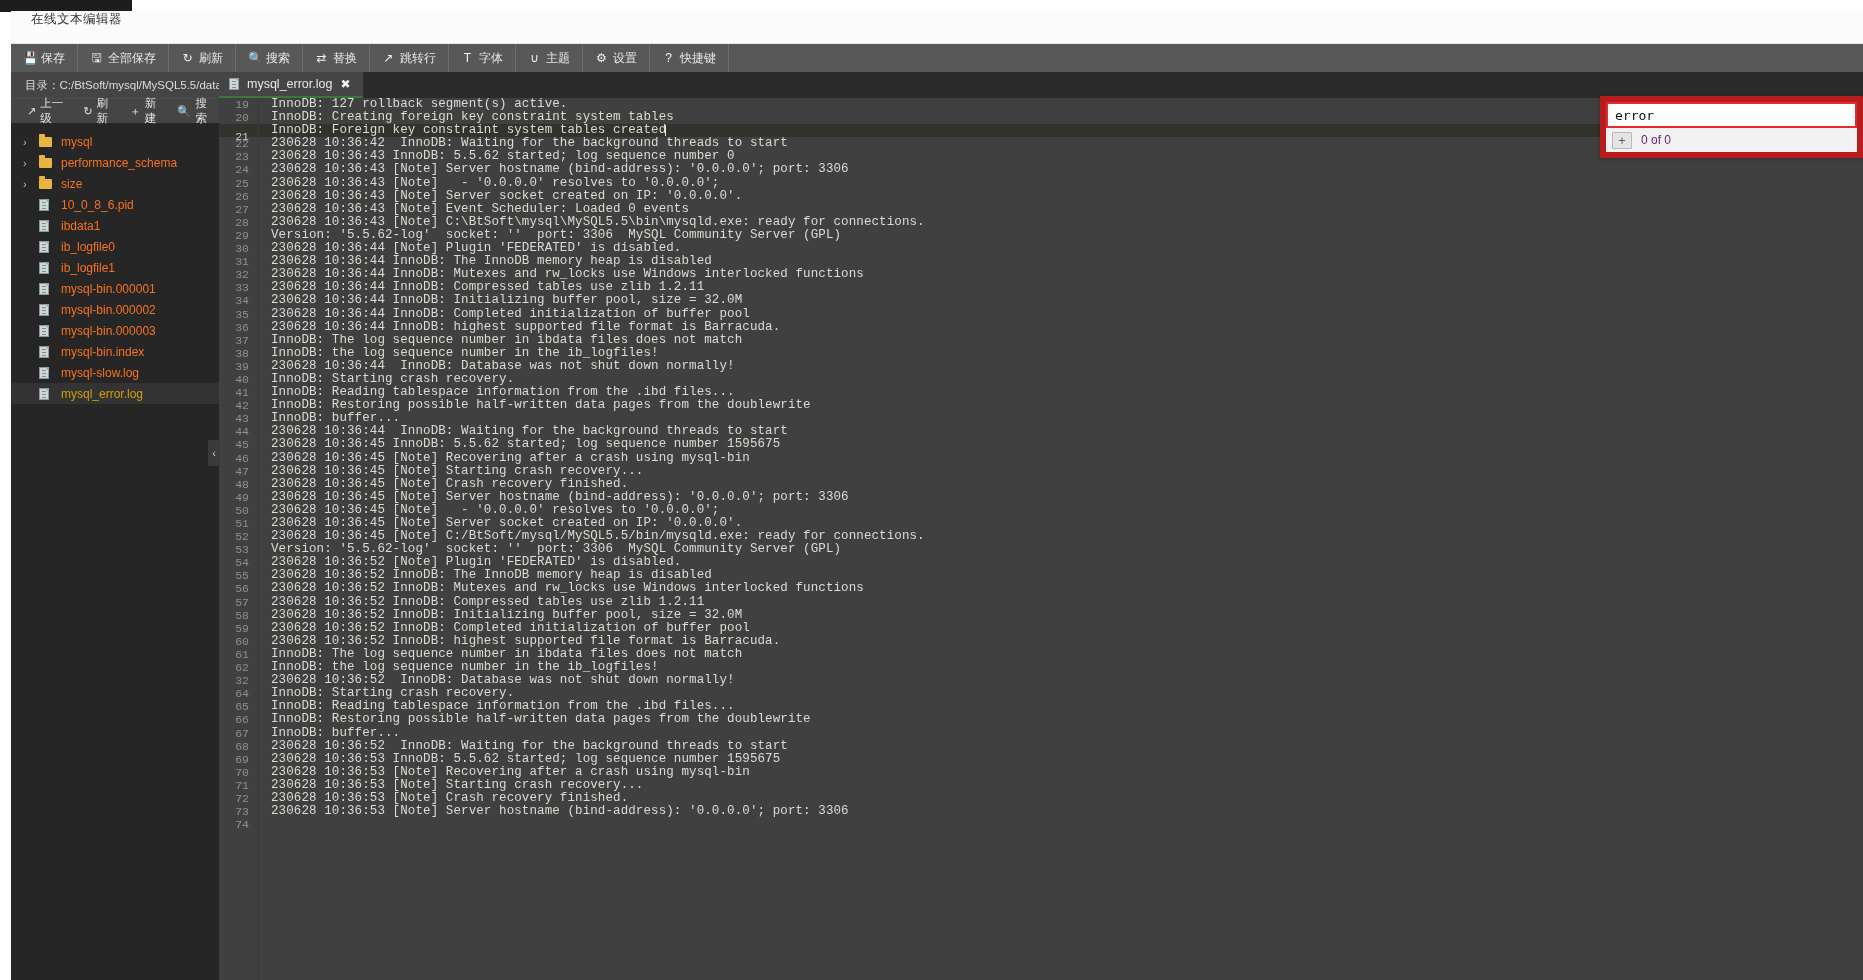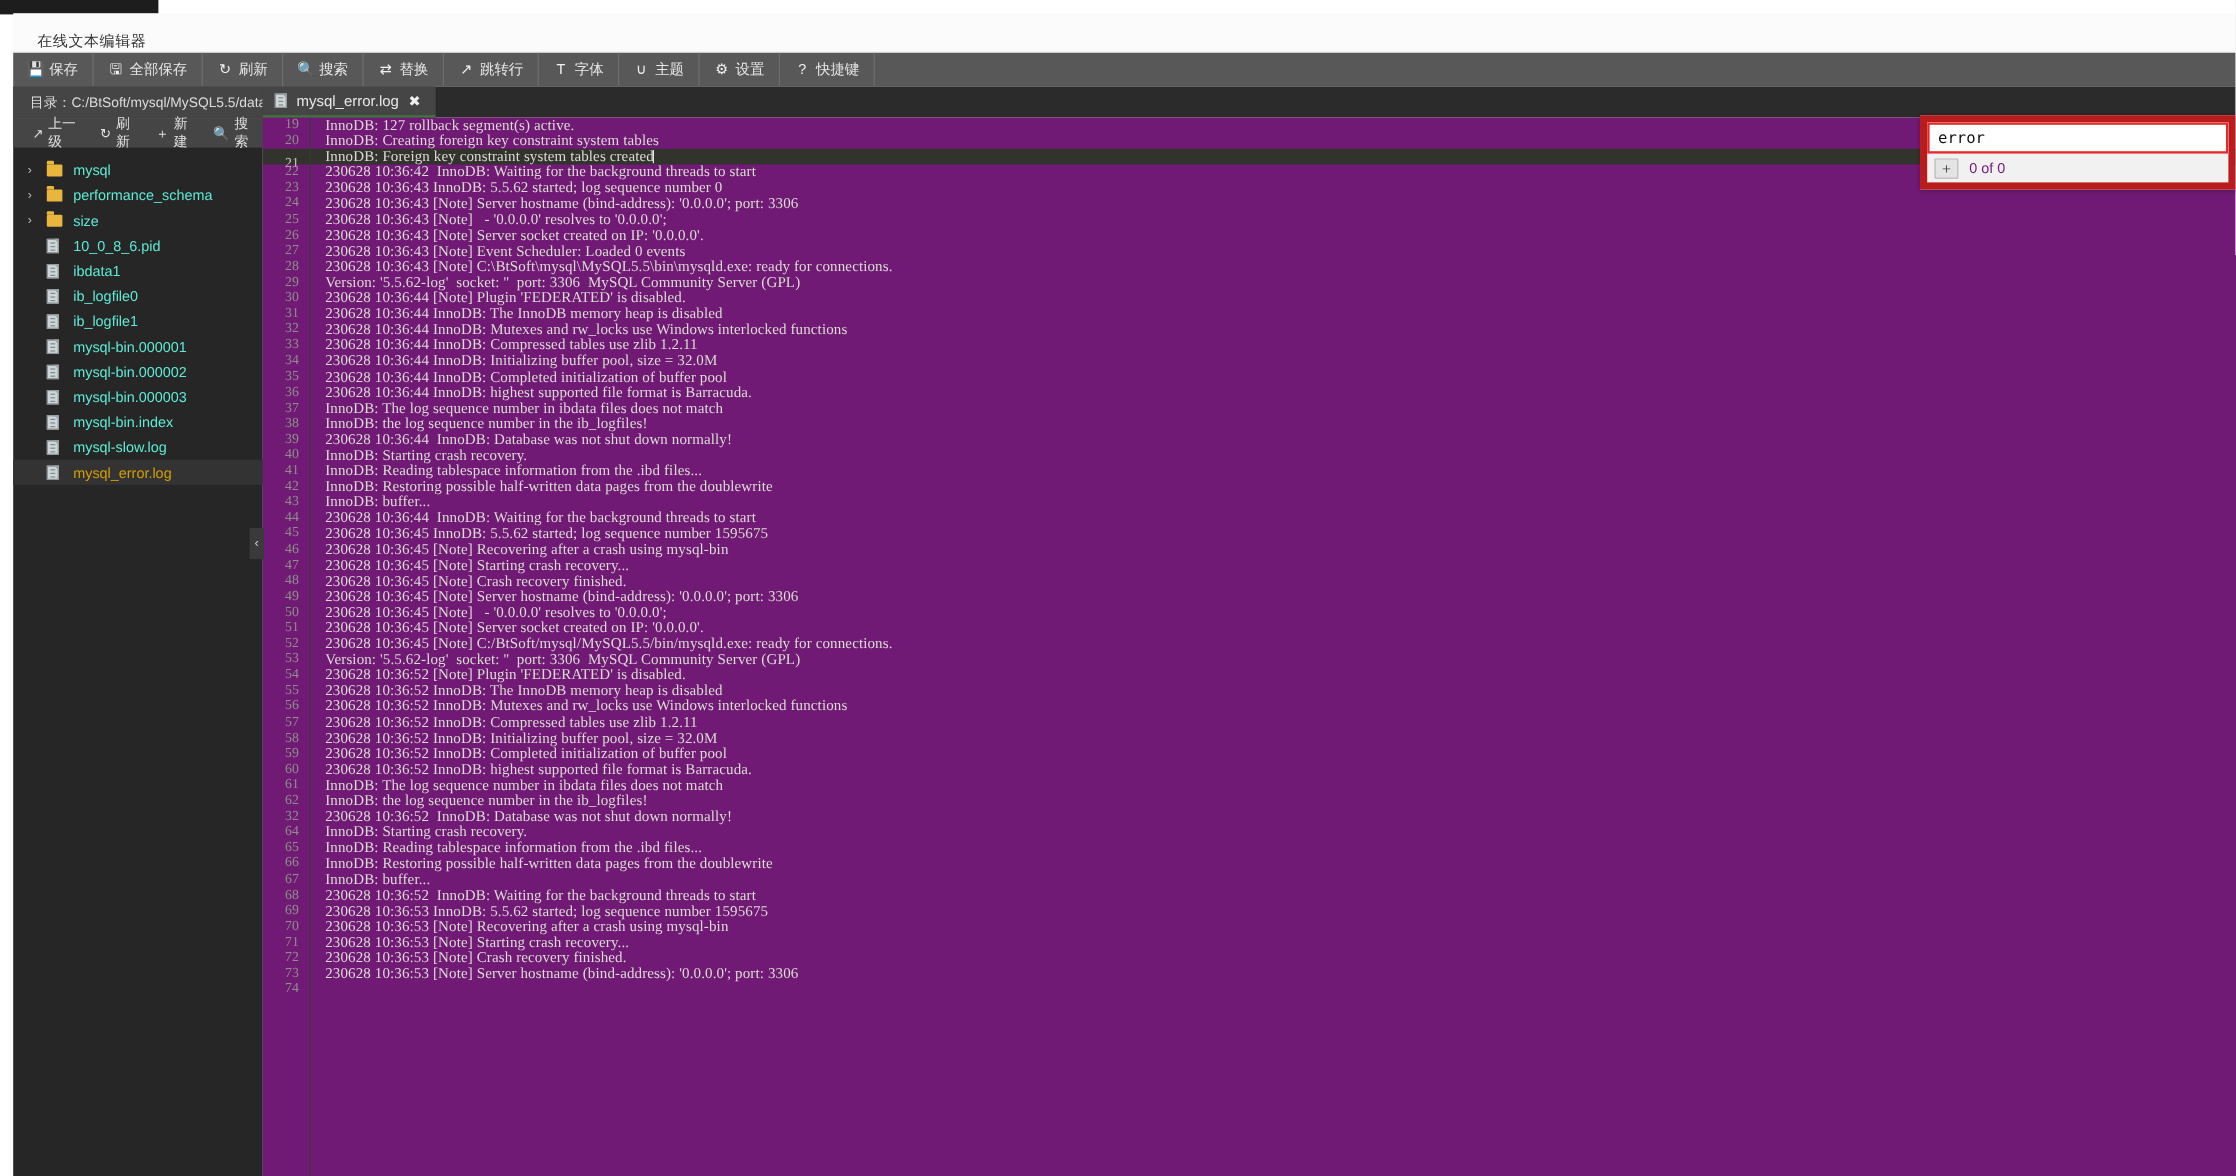--- a/index.html
+++ b/index.html
@@ -19,21 +19,21 @@
   }
   .browser-strip2 {
     position: absolute; top: 0; left: 0; width: 1863px; height: 12px;
     background: #ffffff;
   }
 
   
   .titlebar {
     position: absolute; top: 11px; left: 11px; width: 1852px; height: 33px;
     background: #fbfbfb; border-bottom: 1px solid #e6e6e6;
-    display: flex; align-items: flex-end;
+    display: flex; align-items: flex-start;
   }
   .titlebar .title {
     font-size: 12.5px; color: #333; padding-left: 20px; letter-spacing: .5px;
   }
 
   
   .toolbar {
     position: absolute; top: 44px; left: 11px; width: 1852px; height: 28px;
     background: #585858; display: flex; align-items: stretch;
   }
@@ -76,21 +76,21 @@
     padding-left: 12px; color: #d3d3d3; font-size: 12px; cursor: default;
     white-space: nowrap;
   }
   .tree-row.selected { background: #333333; }
   .tree-row.selected .t-label { color: #d2a000; }
   .t-caret {
     width: 16px; color: #b9b9b9; font-size: 11px; flex: 0 0 16px;
   }
   .t-caret.blank { visibility: hidden; }
   .t-ico { width: 22px; flex: 0 0 22px; display: flex; align-items: center; }
-  .t-label { color: #5eead4; }
+  .t-label { color: #f97316; }
 
   
   .folder {
     width: 13px; height: 10px; background: #e8b63c; border-radius: 1px;
     position: relative; display: inline-block;
   }
   .folder::before {
     content: ""; position: absolute; top: -3px; left: 0;
     width: 6px; height: 3px; background: #e8b63c; border-radius: 1px 1px 0 0;
   }
@@ -127,22 +127,22 @@
     display: flex; align-items: center; gap: 8px;
     padding: 0 12px 0 10px; background: #454545; color: #e8e8e8;
     font-size: 12.5px; cursor: default; border-bottom: 2px solid #3c763d;
   }
   .tab .tab-file-ico { display: flex; align-items: center; }
   .tab .tab-close { font-size: 12px; color: #f0f0f0; font-weight: bold; cursor: pointer; }
 
   
   .editor {
     position: absolute; top: 98px; left: 219px; width: 1644px; height: 882px;
-    background: #701a75; overflow: hidden;
-    font-family: Liberation Serif, serif;
+    background: #404040; overflow: hidden;
+    font-family: Liberation Mono, monospace;
     font-size: 12.5px; line-height: 13.1px;
   }
   .ed-row { display: flex; height: 13.1px; align-items: center; }
   .ed-row.active { background: #32332c; }
   .ln {
     width: 39px; flex: 0 0 39px; text-align: right; padding-right: 9px;
     color: #8f908a; font-size: 11.5px; user-select: none;
   }
   .ed-row.active .ln { color: #c8c8c2; margin-top: 12px; }
   .code {

